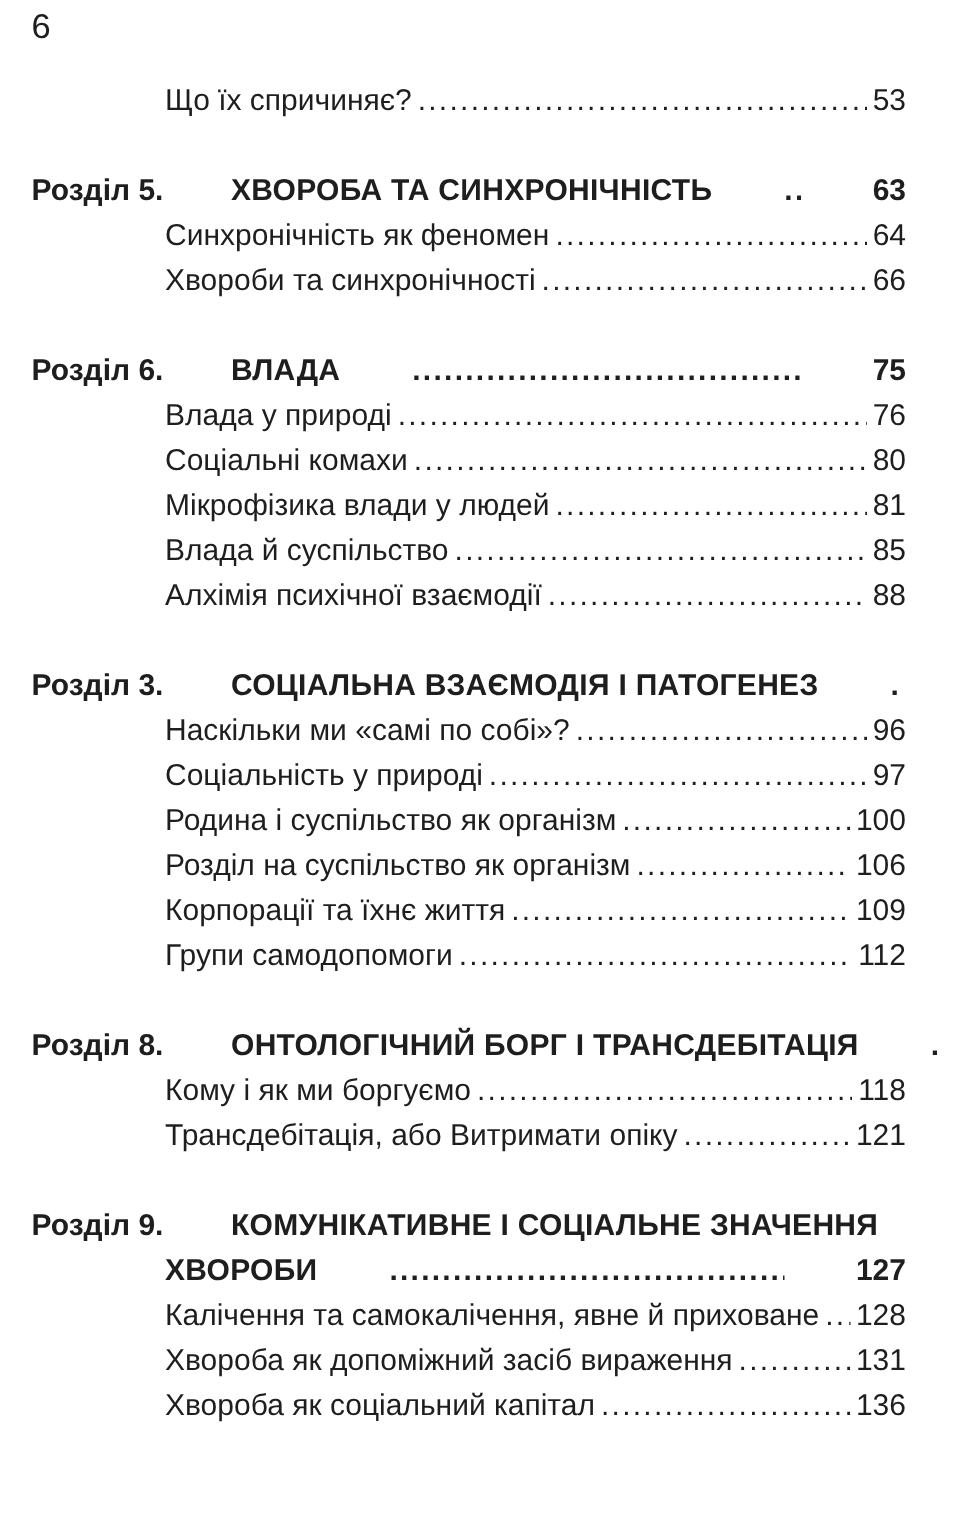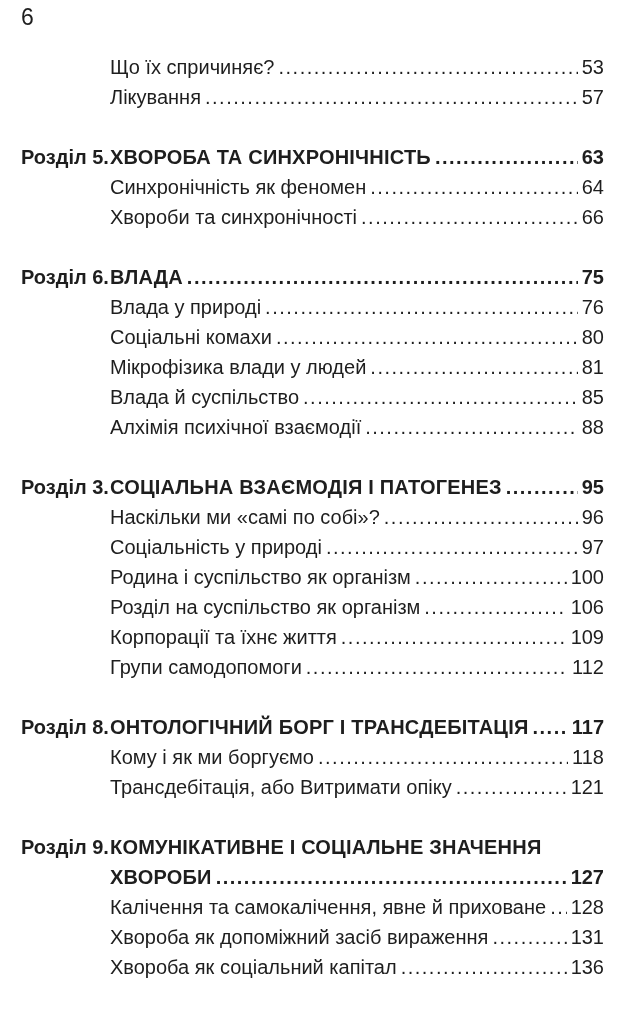--- a/index.html
+++ b/index.html
@@ -32,21 +32,21 @@
   }
   .row {
     display: flex;
     height: 30px;
     line-height: 30px;
     font-size: 20px;
     white-space: nowrap;
   }
   .row .label { flex: 0 0 auto; }
   .item { padding-left: 89px; justify-content: center; }
-  .chapter { font-weight: bold; }
+  .chapter { font-weight: bold; gap: 44px; }
   .chapter .label { letter-spacing: 0.2px; }
   .prefix { flex: 0 0 89px; font-weight: bold; }
   .leader {
     flex: 1 1 auto;
     overflow: hidden;
     margin-left: 4px;
     margin-right: 2px;
     min-width: 6px;
   }
   .leader::after {
@@ -64,25 +64,20 @@
 
   <div class="folio">6</div>
 
   <div class="toc">
 
     <div class="row item">
       <span class="label">Що їх спричиняє?</span>
       <span class="leader"></span>
       <span class="pagenum">53</span>
     </div>
-    <div class="row item">
-      <span class="label">Лікування</span>
-      <span class="leader"></span>
-      <span class="pagenum">57</span>
-    </div>
 
     <div class="section">
       <div class="row chapter">
         <span class="prefix">Розділ 5.</span>
         <span class="label">ХВОРОБА ТА СИНХРОНІЧНІСТЬ</span>
         <span class="leader"></span>
         <span class="pagenum">63</span>
       </div>
       <div class="row item">
         <span class="label">Синхронічність як феномен</span>

